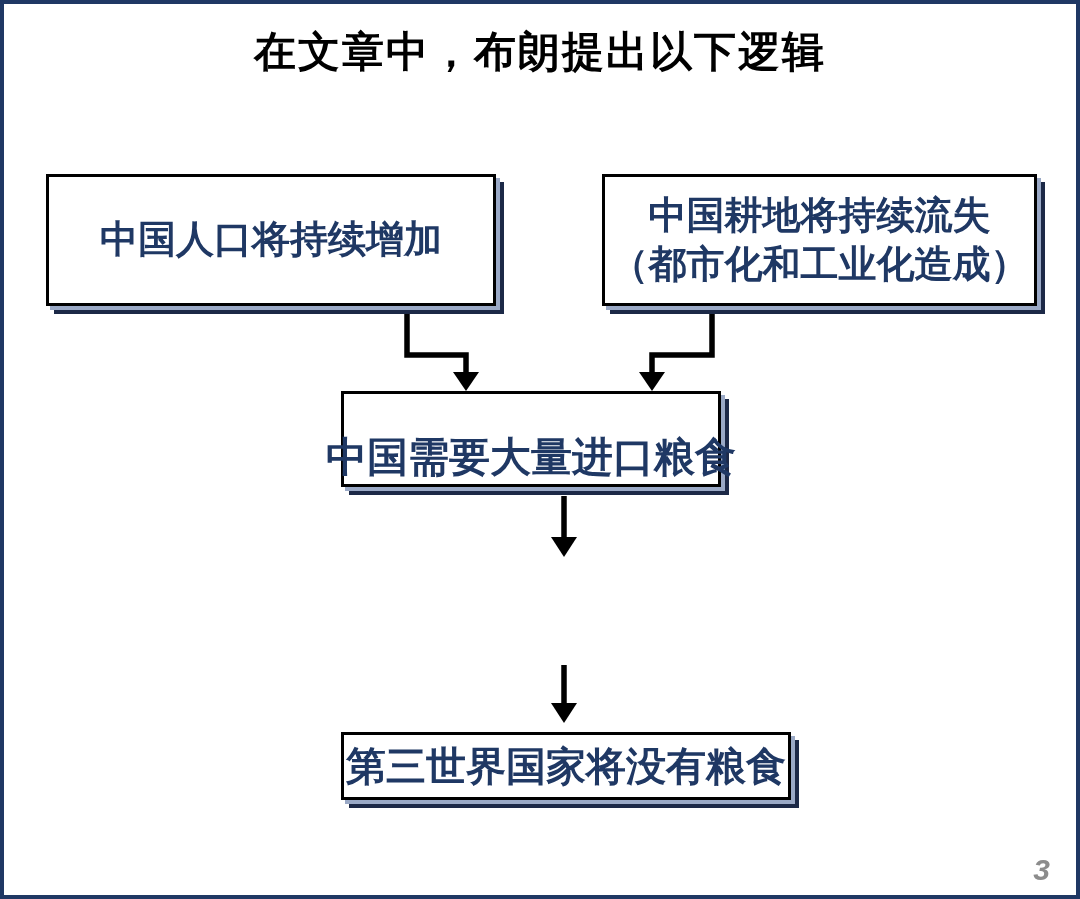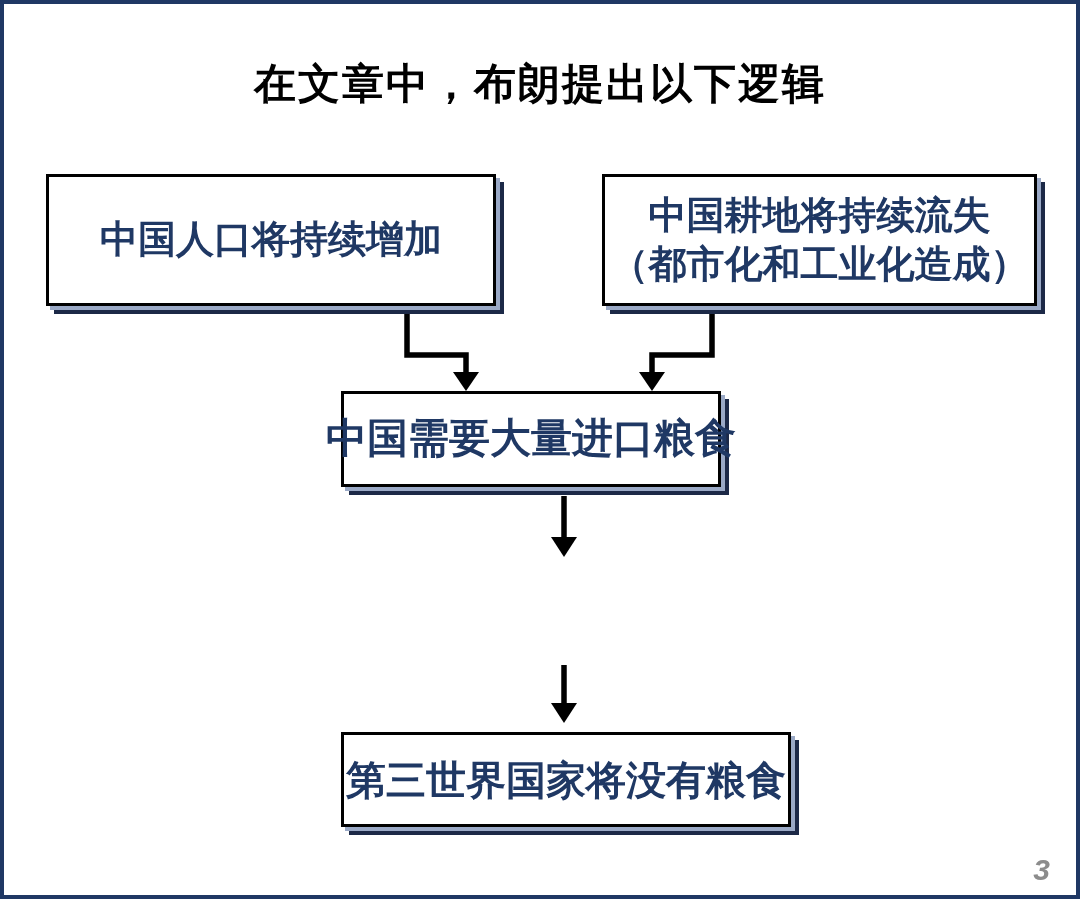--- a/index.html
+++ b/index.html
@@ -8,21 +8,21 @@
     width: 1080px;
     height: 899px;
     box-sizing: border-box;
     background: #ffffff;
     border: 4px solid #1f3864;
     overflow: hidden;
     font-family: "Liberation Sans", "DejaVu Sans", sans-serif;
   }
   .slide-title {
     position: absolute;
-    top: 52px;
+    top: 20px;
     left: 0;
     width: 100%;
     text-align: center;
     font-size: 42px;
     font-weight: bold;
     color: #000000;
     letter-spacing: 2px;
     white-space: nowrap;
   }
   .node {
@@ -36,23 +36,23 @@
     align-items: center;
     justify-content: center;
     text-align: center;
     color: #1f3864;
     font-weight: bold;
     line-height: 1.3;
     white-space: nowrap;
   }
   #node-population { left: 42px;  top: 170px; width: 450px; height: 132px; font-size: 38px; }
   #node-farmland   { left: 598px; top: 170px; width: 435px; height: 132px; font-size: 38px; }
-  #node-import     { left: 337px; top: 387px; width: 380px; height: 96px;  font-size: 41px; }
+  #node-import     { left: 337px; top: 387px; width: 380px; height: 96px;  font-size: 41px; justify-content: flex-end; }
   #node-shortage   { left: 337px; top: 557px; width: 446px; height: 96px;  font-size: 41px; }
-  #node-thirdworld { left: 337px; top: 728px; width: 450px; height: 95px;  font-size: 40px; }
+  #node-thirdworld { left: 337px; top: 728px; width: 450px; height: 68px;  font-size: 40px; }
   .connector-layer {
     position: absolute;
     left: 0; top: 0;
     width: 1080px; height: 899px;
     pointer-events: none;
   }
   .connector-layer path { stroke: #000000; stroke-width: 5.5; fill: none; }
   .connector-layer polygon { fill: #000000; }
   .page-number {
     position: absolute;

